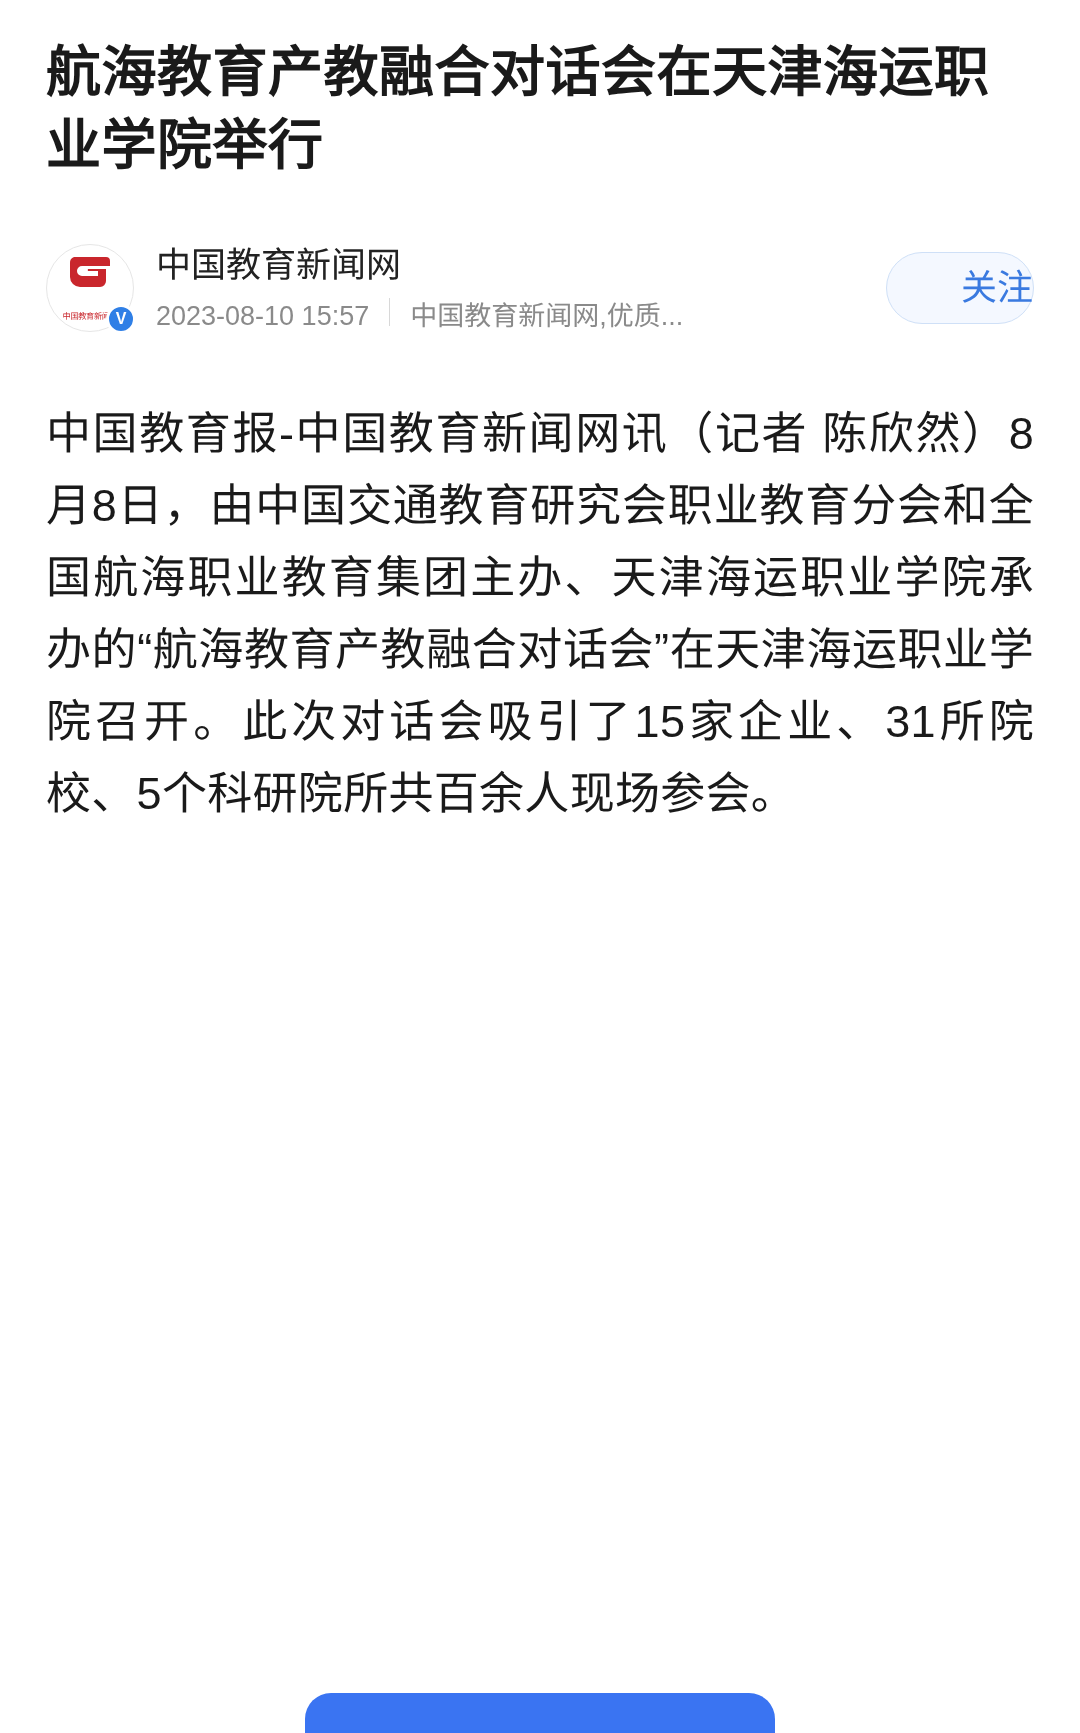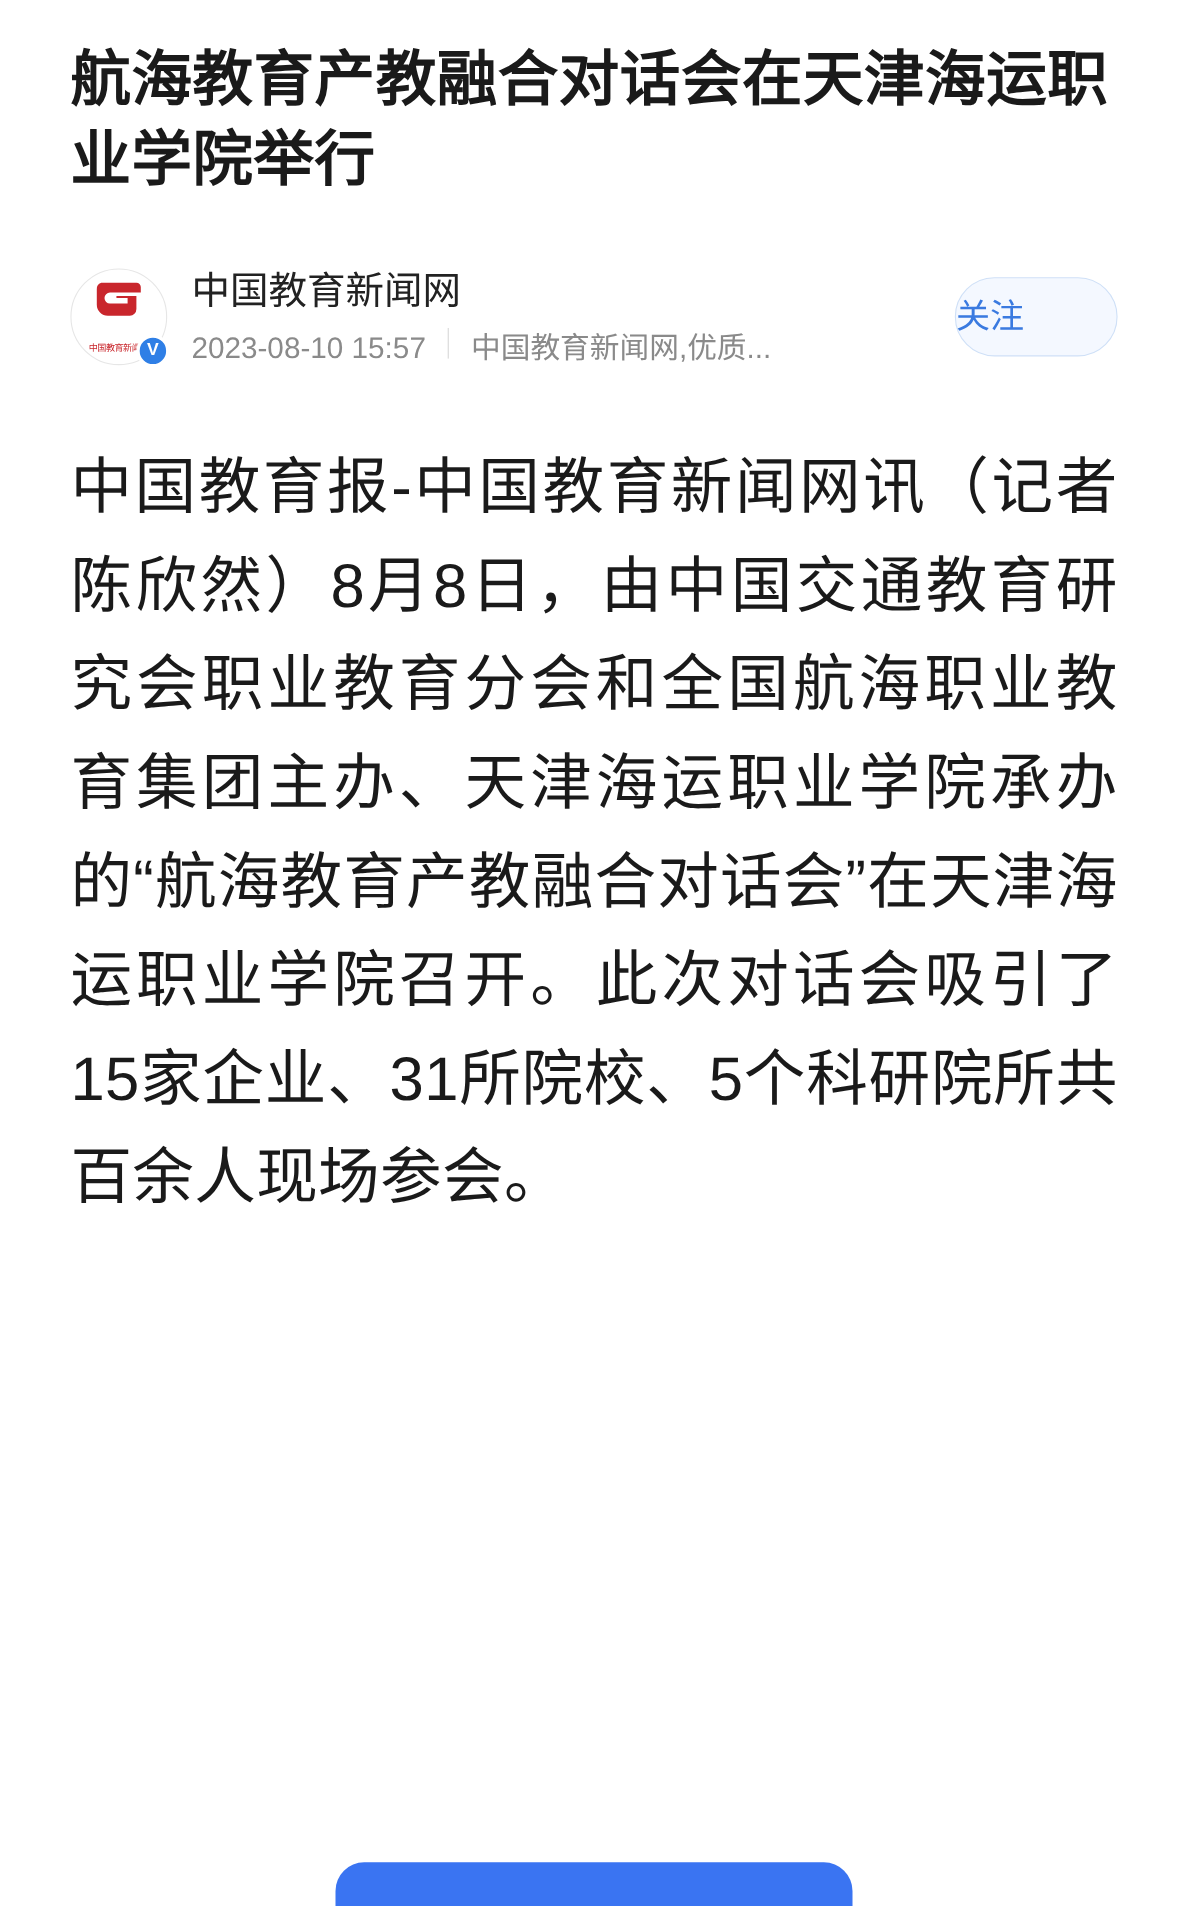--- a/index.html
+++ b/index.html
@@ -14,21 +14,21 @@
     color: #111111;
     -webkit-font-smoothing: antialiased;
     position: relative;
     overflow: hidden;
   }
 
   .page {
     width: 1080px;
     min-height: 1733px;
     box-sizing: border-box;
-    padding: 0 64px;
+    padding: 0 46px;
     background: #ffffff;
     position: relative;
   }
 
   
   .article-title {
     font-size: 55px;
     line-height: 1.33;
     font-weight: 700;
     letter-spacing: 0.5px;
@@ -141,34 +141,34 @@
   }
 
   .follow-btn {
     flex: 0 0 auto;
     width: 148px;
     height: 72px;
     border-radius: 36px;
     border: 1px solid #cfe0f7;
     background: #f4f8ff;
     color: #3a7ae0;
-    font-size: 31px;
+    font-size: 36px;
     line-height: 70px;
-    text-align: left;
+    text-align: right;
     font-family: inherit;
     padding: 0;
     cursor: pointer;
   }
 
   
   .body {
     margin-top: 62px;
   }
   .para {
-    font-size: 56px;
+    font-size: 45px;
     line-height: 1.6;
     color: #1a1a1a;
     margin: 0 0 44px 0;
     text-align: justify;
     letter-spacing: 0.3px;
     word-break: break-word;
   }
 
   
   .bottom-pill {

